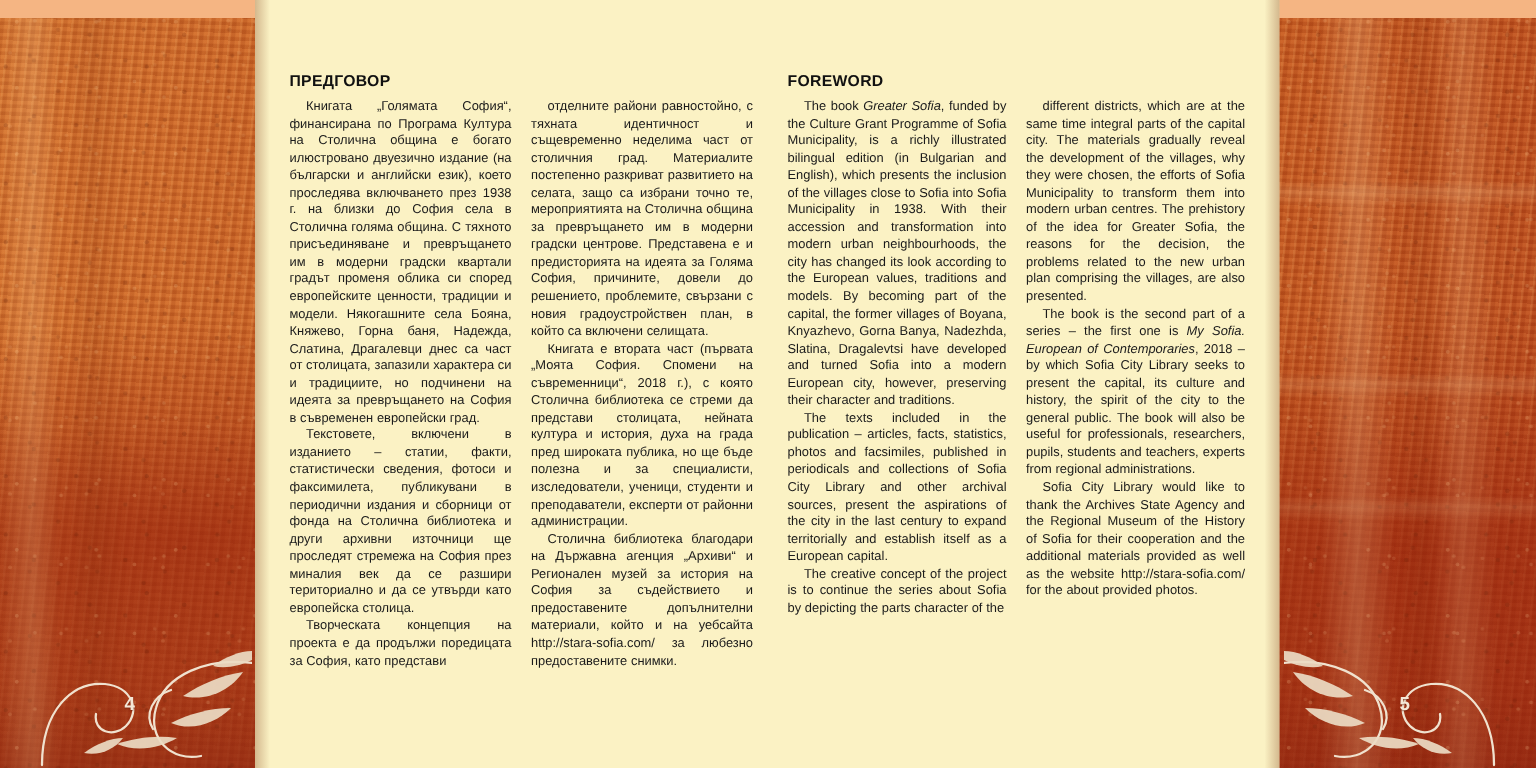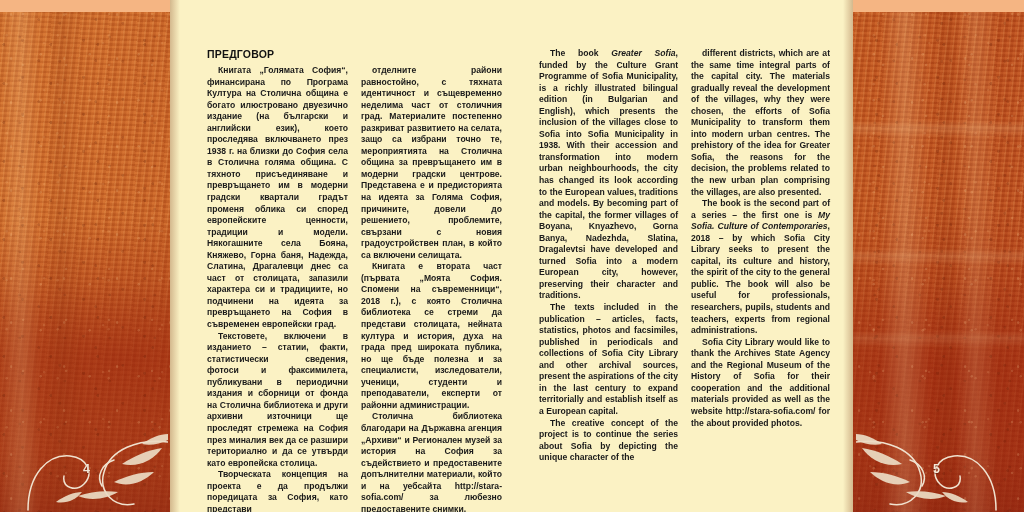--- a/index.html
+++ b/index.html
@@ -119,21 +119,20 @@
     position: relative;
     height: 512px;
   }
   .page-left  { width: 345px; }
   .page-right { width: 338px; }
 
   .page-inner {
     position: absolute;
     top: 48px;
     bottom: 30px;
-    margin-left: 14px;
   }
   .page-left  .page-inner { left: 23px;  right: 13px; }
   .page-right .page-inner { left: 10px;  right: 23px; }
 
   .heading {
     font-size: 10.5px;
     font-weight: bold;
     letter-spacing: .2px;
     color: #111;
     margin-bottom: 5px;
@@ -148,21 +147,20 @@
 
   .col p {
     font-size: 8.6px;
     line-height: 11.55px;
     text-align: justify;
     text-justify: inter-word;
     color: #1a1a1a;
     text-indent: 11px;
     hyphens: none;
     word-spacing: .1px;
-    font-weight: bold;
   }
   .col p em { font-style: italic; }
 
   
   .ornament {
     position: absolute;
     bottom: 0;
     width: 150px;
     height: 78px;
     pointer-events: none;
@@ -217,29 +215,30 @@
               <p>отделните райони равностойно, с тяхната идентичност и същевременно неделима част от столичния град. Материалите постепенно разкриват развитието на селата, защо са избрани точно те, мероприятията на Столична община за  превръщането им в модерни градски центрове. Представена е и предисторията на идеята за Голяма София, причините, довели до решението, проблемите, свързани с новия градоустройствен план, в който са включени селищата.</p>
               <p>Книгата е втората част (първата „Моята София. Спомени на съвременници“, 2018 г.), с която Столична библиотека се стреми да представи столицата, нейната култура и история, духа на града пред широката публика, но ще бъде полезна и за специалисти, изследователи, ученици, студенти и преподаватели, експерти от районни администрации.</p>
               <p>Столична библиотека благодари на Държавна агенция „Архиви“ и Регионален музей за история на София за съдействието и предоставените допълнителни материали, който и на уебсайта http://stara-sofia.com/ за любезно предоставените снимки.</p>
             </div>
         </div>
       </div>
     </div>
 
     <div class="page page-right">
       <div class="page-inner">
+        <div class="heading">FOREWORD</div>
         <div class="cols">
           <div class="col" id="en-col1">
               <p>The book <em>Greater Sofia</em>, funded by the Culture Grant Programme of Sofia Municipality, is a richly illustrated bilingual edition (in Bulgarian and English), which presents the inclusion of the villages close to Sofia into Sofia Municipality in 1938. With their accession and transformation into modern urban neighbourhoods, the city has changed its look according to the European values, traditions and models. By becoming part of the capital, the former villages of Boyana, Knyazhevo, Gorna Banya, Nadezhda, Slatina, Dragalevtsi have developed and turned Sofia into a modern European city, however, preserving their character and traditions.</p>
               <p>The texts included in the publication – articles, facts, statistics, photos and facsimiles, published in periodicals and collections of Sofia City Library and other archival sources, present the aspirations of the city in the last century to expand territorially and establish itself as a European capital.</p>
-              <p>The creative concept of the project is to continue the series about Sofia by depicting the unique character of the</p>
+              <p>The creative concept of the project is to continue the series about Sofia by depicting the parts character of the</p>
             </div>
           <div class="col" id="en-col2">
               <p>different districts, which are at the same time integral parts of the capital city. The materials gradually reveal the development of the villages, why they were chosen, the efforts of Sofia Municipality to transform them into modern urban centres. The prehistory of the idea for Greater Sofia, the reasons for the decision, the problems related to the new urban plan comprising the villages, are also presented.</p>
-              <p>The book is the second part of a series – the first one is <em>My Sofia. Culture of Contemporaries</em>, 2018 – by which Sofia City Library seeks to present the capital, its culture and history, the spirit of the city to the general public. The book will also be useful for professionals, researchers, pupils, students and teachers, experts from regional administrations.</p>
+              <p>The book is the second part of a series – the first one is <em>My Sofia. European of Contemporaries</em>, 2018 – by which Sofia City Library seeks to present the capital, its culture and history, the spirit of the city to the general public. The book will also be useful for professionals, researchers, pupils, students and teachers, experts from regional administrations.</p>
               <p>Sofia City Library would like to thank the Archives State Agency and the Regional Museum of the History of Sofia for their cooperation and the additional materials provided as well as the website http://stara-sofia.com/  for  the about provided photos.</p>
             </div>
         </div>
       </div>
     </div>
 
   </div>
 
   <div class="page-shadow-l"></div>
   <div class="page-shadow-r"></div>

